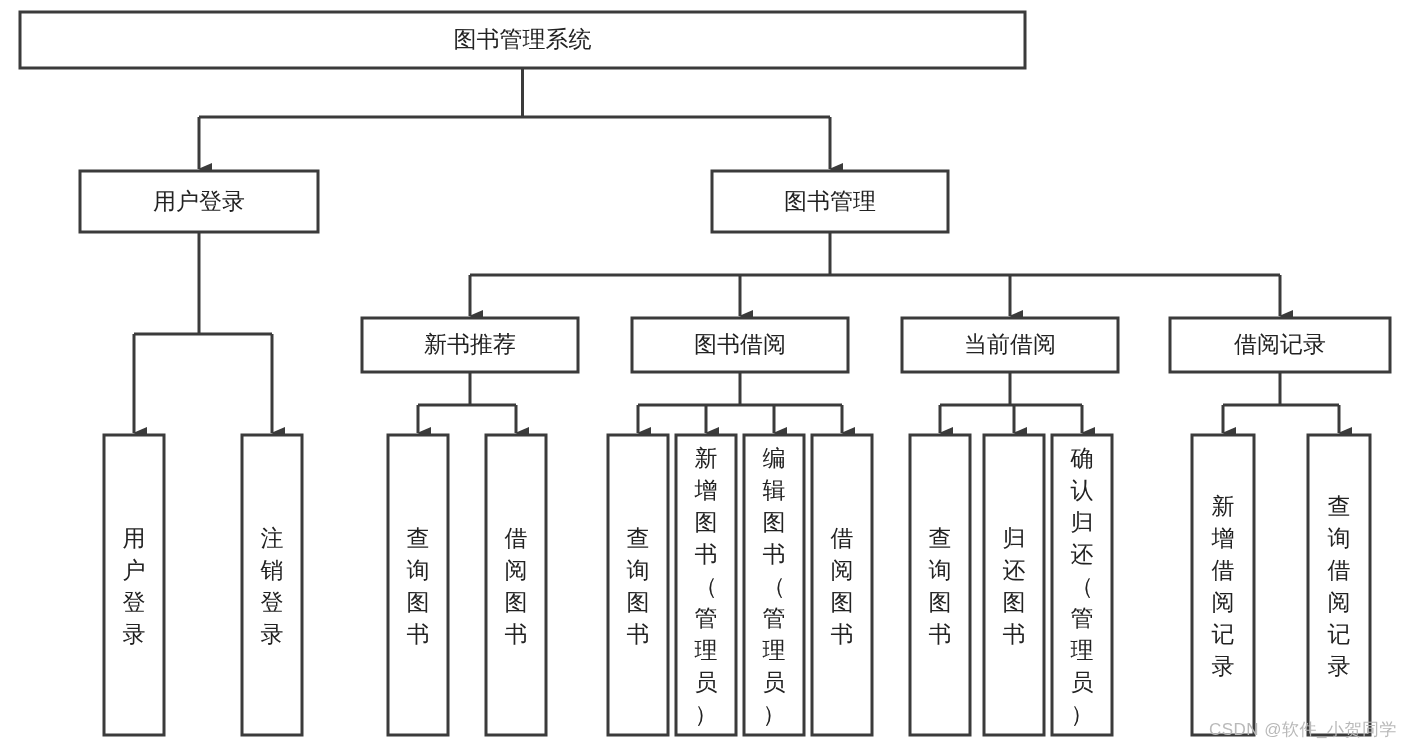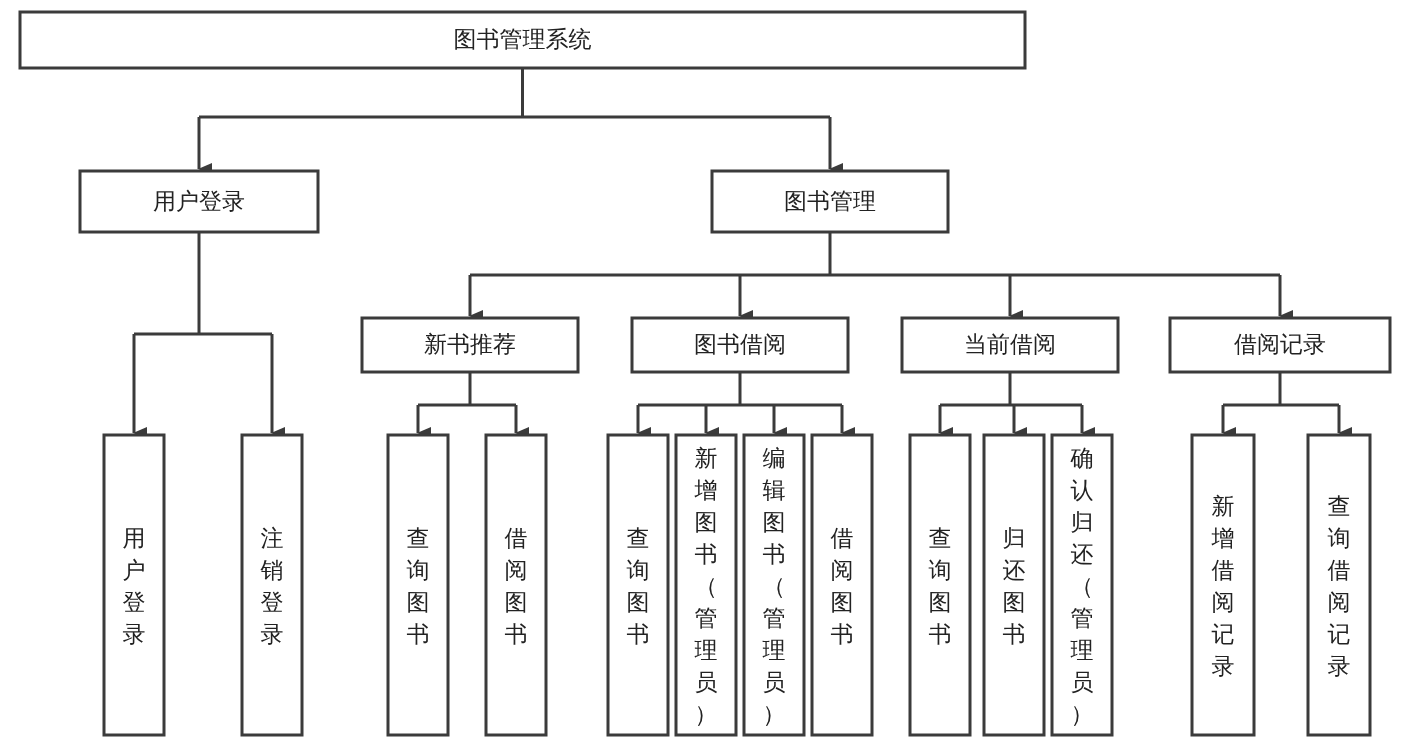--- a/index.html
+++ b/index.html
@@ -189,13 +189,14 @@
           <rect x="1192" y="435" width="62" height="300" class="node-rect"></rect>
           <text x="1223" class="node-label-v"><tspan x="1223" y="513.96">新</tspan><tspan x="1223" y="545.96">增</tspan><tspan x="1223" y="577.96">借</tspan><tspan x="1223" y="609.96">阅</tspan><tspan x="1223" y="641.96">记</tspan><tspan x="1223" y="673.96">录</tspan></text>
         </g>
         <g>
           <rect x="1308" y="435" width="62" height="300" class="node-rect"></rect>
           <text x="1339" class="node-label-v"><tspan x="1339" y="513.96">查</tspan><tspan x="1339" y="545.96">询</tspan><tspan x="1339" y="577.96">借</tspan><tspan x="1339" y="609.96">阅</tspan><tspan x="1339" y="641.96">记</tspan><tspan x="1339" y="673.96">录</tspan></text>
         </g>
       </g>
   </svg>
 
+  <div class="watermark">CSDN @软件_小贺同学</div>
 </div>
 
 </body></html>

